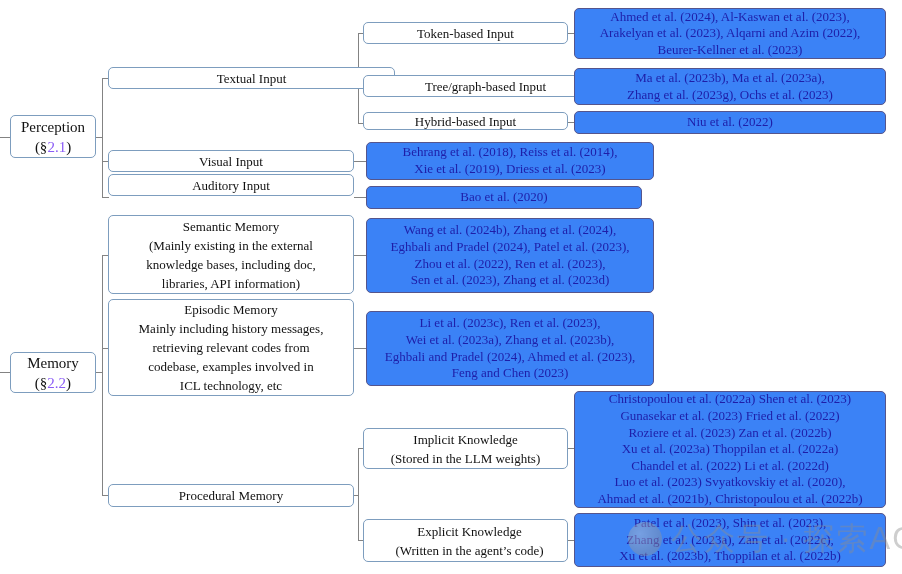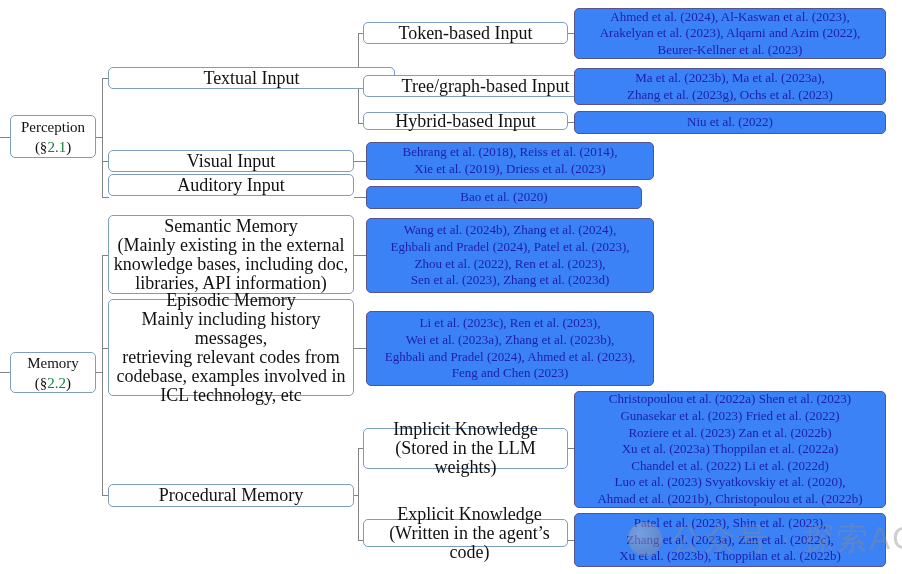--- a/index.html
+++ b/index.html
@@ -13,40 +13,40 @@
   }
   .node{
     position:absolute;
     box-sizing:border-box;
     background:#ffffff;
     border:1px solid #7d9dbe;
     border-radius:5px;
     display:flex;align-items:center;justify-content:center;
     text-align:center;
   }
-  .node .lbl{white-space:pre-line;line-height:19px;font-size:18px;color:#111111;}
+  .node .lbl{white-space:pre-line;line-height:19px;font-size:13px;color:#111111;}
   .root .lbl{font-size:15px;line-height:20px;}
   .cite{
     position:absolute;
     box-sizing:border-box;
     background:#3b82f6;
     border:1px solid #55558c;
     border-radius:5px;
     display:flex;align-items:center;justify-content:center;
     text-align:center;
   }
   .cite .txt{
     white-space:pre-line;
     font-size:13px;line-height:16.6px;
     color:#1e1ea8;
   }
   .hline,.vline{position:absolute;background:#838383;}
   .hline{height:1px;}
   .vline{width:1px;}
-  .secnum{color:#15803d;}
+  .secnum{color:#8b5cf6;}
   #watermark{
     position:absolute;left:628px;top:518px;
     display:flex;align-items:center;gap:9px;
     opacity:0.42;z-index:5;pointer-events:none;
     color:#8d8d8d;
   }
   #watermark .wm-logo{
     width:34px;height:34px;border-radius:50%;
     background:radial-gradient(circle at 35% 35%, #c9c9c9 0%, #9a9a9a 60%, #8a8a8a 100%);
   }
@@ -136,21 +136,21 @@
   <div class="node" style="left:363px;top:75px;width:245px;height:22px;">
     <div class="lbl">Tree/graph-based Input</div>
   </div>
   <div class="node" style="left:363px;top:112px;width:205px;height:18px;">
     <div class="lbl">Hybrid-based Input</div>
   </div>
   <div class="node" style="left:363px;top:428px;width:205px;height:41px;">
     <div class="lbl">Implicit Knowledge
 (Stored in the LLM weights)</div>
   </div>
-  <div class="node" style="left:363px;top:519px;width:205px;height:28px;padding-left:8px;">
+  <div class="node" style="left:363px;top:519px;width:205px;height:43px;padding-left:8px;">
     <div class="lbl">Explicit Knowledge
 (Written in the agent’s code)</div>
   </div>
 
   <div class="cite" style="left:574px;top:8px;width:312px;height:51px;">
     <div class="txt">Ahmed et al. (2024), Al-Kaswan et al. (2023),
 Arakelyan et al. (2023), Alqarni and Azim (2022),
 Beurer-Kellner et al. (2023)</div>
   </div>
   <div class="cite" style="left:574px;top:68px;width:312px;height:37px;">

